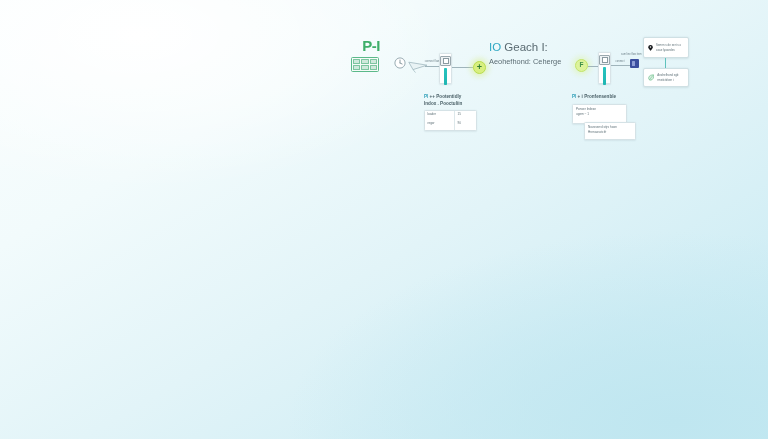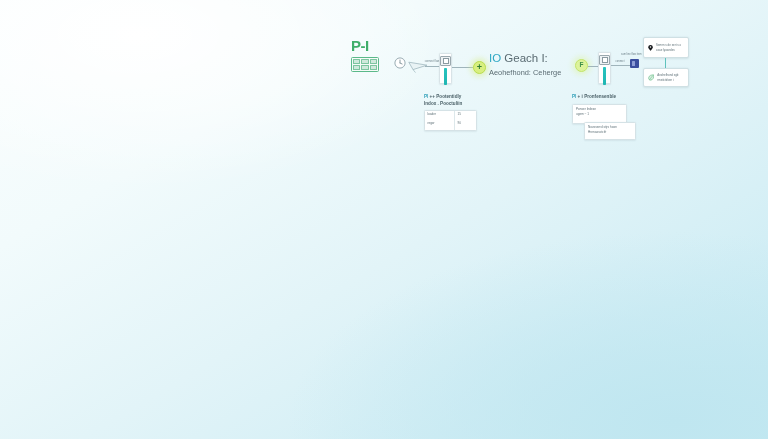--- a/index.html
+++ b/index.html
@@ -20,21 +20,21 @@
   
   #canvas {
     position: relative;
     width: 768px;
     height: 439px;
   }
 
   .abs { position: absolute; }
 
   
-  #logo-block { left: 351px; top: 38px; width: 40px; height: 40px; }
+  #logo-block { left: 351px; top: 38px; width: 40px; height: 40px; text-align: center; }
   #logo-text {
     font-size: 15px;
     font-weight: 700;
     color: #3fae6a;
     letter-spacing: -0.5px;
     line-height: 1;
     filter: blur(0.35px);
   }
   #logo-grid {
     margin-top: 4px;
@@ -140,21 +140,21 @@
   }
   #node-f .glyph {
     color: #3d8f4a;
     font-size: 6.5px;
     font-weight: 700;
     line-height: 1;
     filter: blur(0.3px);
   }
 
   
-  #headline-block { left: 489px; top: 52px; width: 86px; }
+  #headline-block { left: 489px; top: 41px; width: 86px; }
   #headline {
     font-size: 11.5px;
     line-height: 1.15;
     white-space: nowrap;
     filter: blur(0.3px);
   }
   #headline .lead { color: #2fa8c4; font-weight: 400; }
   #headline .rest { color: #5a6b72; font-weight: 400; }
   #subhead {
     margin-top: 3px;

